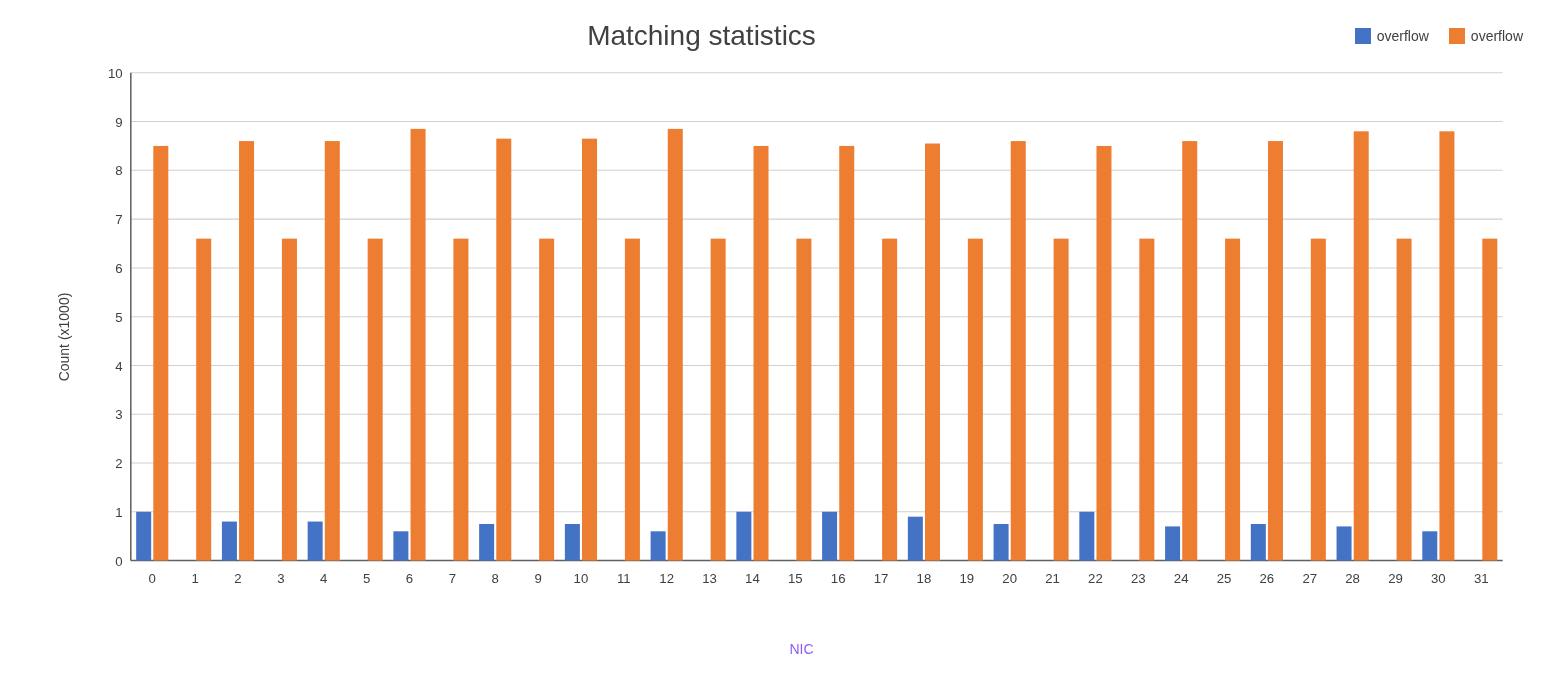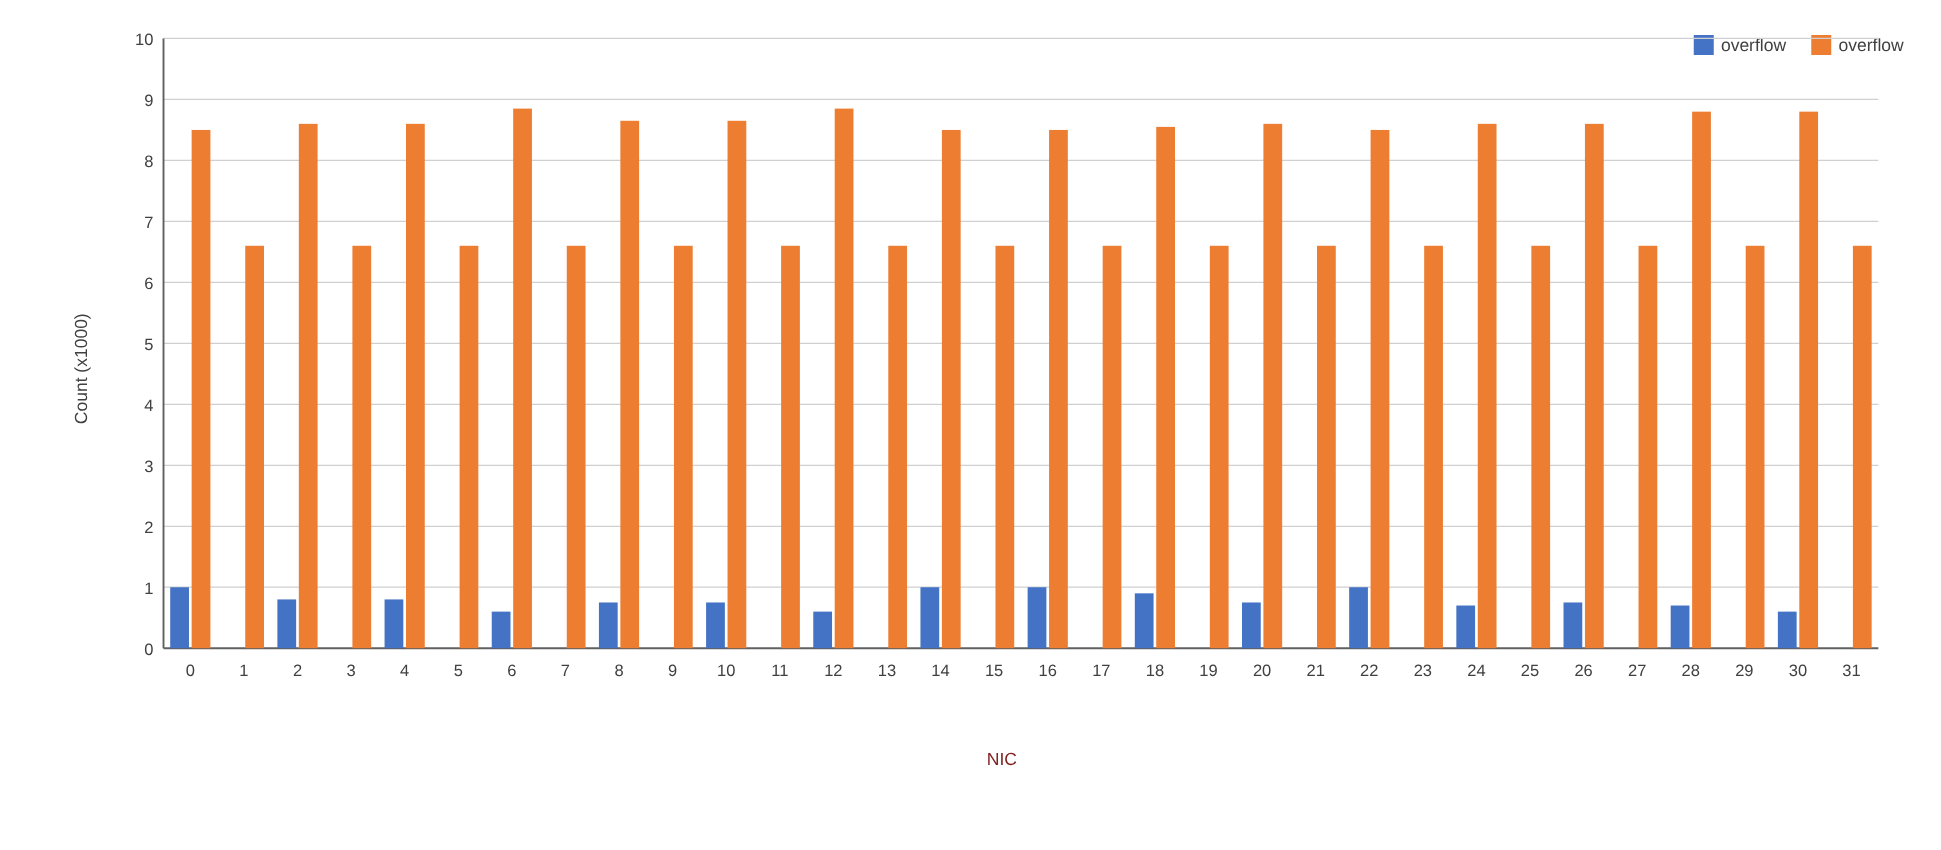--- a/index.html
+++ b/index.html
@@ -56,31 +56,32 @@
       font-size: 14px;
       color: #404040;
       white-space: nowrap;
     }
     .x-axis-label {
       position: absolute;
       bottom: -45px;
       left: 50%;
       transform: translateX(-50%);
       font-size: 14px;
-      color: #7f1d1d;
+      color: #8b5cf6;
     }
     svg.chart-svg {
       width: 100%;
       height: 100%;
     }
   </style>
 </head>
 <body>
 
 <div class="chart-container">
+  <div class="chart-title">Matching statistics</div>
 
   <div class="legend">
     <div class="legend-item">
       <div class="legend-swatch" style="background:#4472C4;"></div>
       <span>overflow</span>
     </div>
     <div class="legend-item">
       <div class="legend-swatch" style="background:#ED7D31;"></div>
       <span>overflow</span>
     </div>

